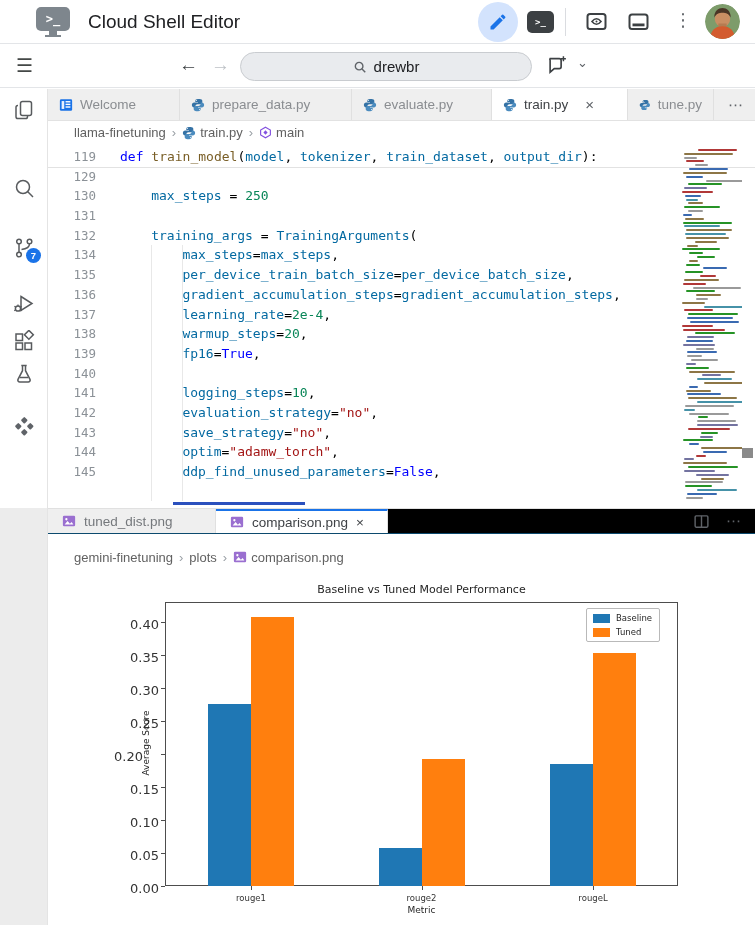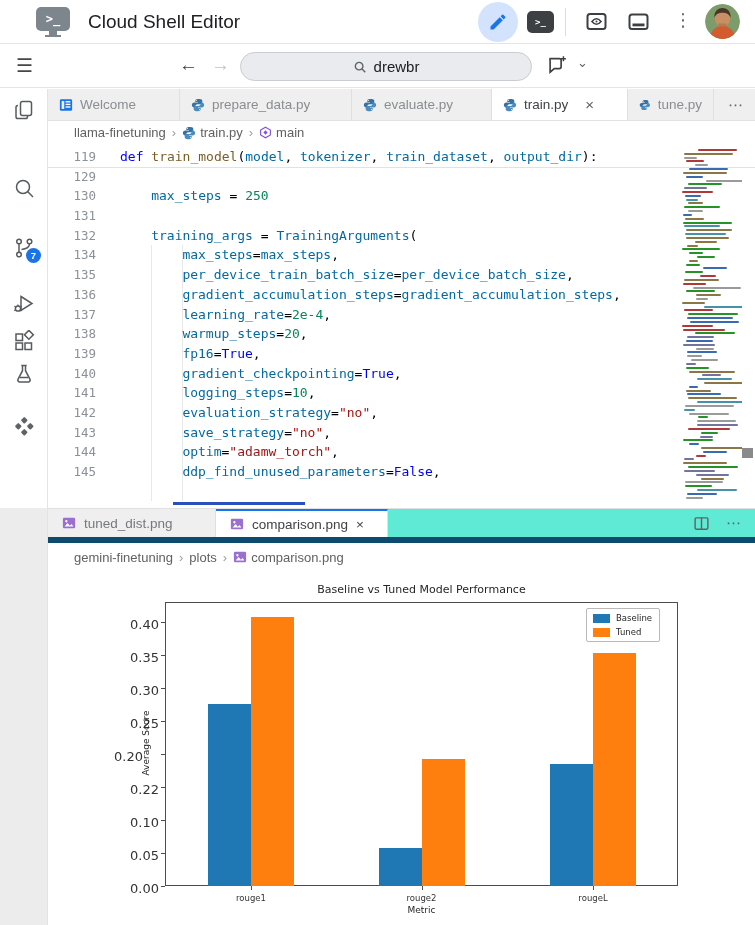--- a/index.html
+++ b/index.html
@@ -76,22 +76,22 @@
   .tok-num { color:#098658; }
   .tok-str { color:#a31515; }
   .tok-com { color:#008000; }
   .indent-guide { position:absolute; width:1px; background:#e8e8e8; }
   .minimap { position:absolute; left:632px; top:4px; width:62px; height:354px; overflow:hidden; }
   .mm-line { position:absolute; height:2px; border-radius:1px; opacity:.85; }
   .vscroll-thumb { position:absolute; left:694px; top:305px; width:11px; height:10px; background:#8a8a8a; }
   .hscroll-thumb { position:absolute; left:125px; top:359px; width:132px; height:3px; background:#2b50bd; }
   
   .panel { position:absolute; top:508px; left:48px; right:0; bottom:0; background:#fff; }
-  .paneltabs { position:absolute; top:0; left:0; right:0; height:35px; background:#5eead4;
-       border-top:1px solid #e0e0e0; border-bottom:6px solid #0c4a6e; display:flex; align-items:stretch; }
+  .paneltabs { position:absolute; top:0; left:0; right:0; height:26px; background:#000000;
+       border-top:1px solid #e0e0e0; border-bottom:1px solid #0c4a6e; display:flex; align-items:stretch; }
   .ptab { display:flex; align-items:center; gap:8px; padding:0 14px; border-right:1px solid #e0e0e0;
        background:#efefef; color:#75787c; font-size:13.5px; }
   .ptab.active { background:#fff; color:#3f4246; border-top:2px solid #1a73e8; }
   .panel-actions { margin-left:auto; display:flex; align-items:center; gap:16px; padding-right:14px;
        color:#5f6368; }
   .panel-crumbs { position:absolute; top:36px; left:0; right:0; height:26px; display:flex; align-items:center; }
   .image-viewer { position:absolute; top:62px; left:0; right:0; bottom:0; background:#fff; }
   
   .figure { position:absolute; left:0; top:0; right:0; bottom:0;
        font-family:"DejaVu Sans", sans-serif; color:#262626; }
@@ -320,21 +320,21 @@
       <div class="code-row"><span class="ln">129</span></div>
       <div class="code-row"><span class="ln">130</span><span class="code-txt" style="padding-left: 31.2px;"><span class="tok-var">max_steps</span><span> = </span><span class="tok-num">250</span></span></div>
       <div class="code-row"><span class="ln">131</span><span class="code-txt" style="padding-left: 0px;"></span></div>
       <div class="code-row"><span class="ln">132</span><span class="code-txt" style="padding-left: 31.2px;"><span class="tok-var">training_args</span><span> = </span><span class="tok-var">TrainingArguments</span><span>(</span></span></div>
       <div class="code-row"><span class="ln">134</span><span class="code-txt" style="padding-left: 62.4px;"><span class="tok-var">max_steps</span><span>=</span><span class="tok-var">max_steps</span><span>,</span></span></div>
       <div class="code-row"><span class="ln">135</span><span class="code-txt" style="padding-left: 62.4px;"><span class="tok-var">per_device_train_batch_size</span><span>=</span><span class="tok-var">per_device_batch_size</span><span>,</span></span></div>
       <div class="code-row"><span class="ln">136</span><span class="code-txt" style="padding-left: 62.4px;"><span class="tok-var">gradient_accumulation_steps</span><span>=</span><span class="tok-var">gradient_accumulation_steps</span><span>,</span></span></div>
       <div class="code-row"><span class="ln">137</span><span class="code-txt" style="padding-left: 62.4px;"><span class="tok-var">learning_rate</span><span>=</span><span class="tok-num">2e-4</span><span>,</span></span></div>
       <div class="code-row"><span class="ln">138</span><span class="code-txt" style="padding-left: 62.4px;"><span class="tok-var">warmup_steps</span><span>=</span><span class="tok-num">20</span><span>,</span></span></div>
       <div class="code-row"><span class="ln">139</span><span class="code-txt" style="padding-left: 62.4px;"><span class="tok-var">fp16</span><span>=</span><span class="tok-kw">True</span><span>,</span></span></div>
-      <div class="code-row"><span class="ln">140</span><span class="code-txt" style="padding-left: 62.4px;"><span class="tok-var">gradient_checkpointing</span><span>=</span><span class="tok-kw">True</span><span>,</span></span></div>
+      <div class="code-row"><span class="ln">140</span></div>
       <div class="code-row"><span class="ln">141</span><span class="code-txt" style="padding-left: 62.4px;"><span class="tok-var">logging_steps</span><span>=</span><span class="tok-num">10</span><span>,</span></span></div>
       <div class="code-row"><span class="ln">142</span><span class="code-txt" style="padding-left: 62.4px;"><span class="tok-var">evaluation_strategy</span><span>=</span><span class="tok-str">"no"</span><span>,</span></span></div>
       <div class="code-row"><span class="ln">143</span><span class="code-txt" style="padding-left: 62.4px;"><span class="tok-var">save_strategy</span><span>=</span><span class="tok-str">"no"</span><span>,</span></span></div>
       <div class="code-row"><span class="ln">144</span><span class="code-txt" style="padding-left: 62.4px;"><span class="tok-var">optim</span><span>=</span><span class="tok-str">"adamw_torch"</span><span>,</span></span></div>
       <div class="code-row"><span class="ln">145</span><span class="code-txt" style="padding-left: 62.4px;"><span class="tok-var">ddp_find_unused_parameters</span><span>=</span><span class="tok-kw">False</span><span>,</span></span></div>
     </div>
   <div class="minimap" id="minimap">
       <div class="mm-line" style="left: 18.3934px; top: 2px; width: 38.8878px; background: rgb(163, 21, 21);"></div>
       <div class="mm-line" style="left: 3.57029px; top: 5.82px; width: 48.9867px; background: rgb(121, 94, 38);"></div>
       <div class="mm-line" style="left: 4.05681px; top: 9.64px; width: 12.4977px; background: rgb(136, 136, 136);"></div>
@@ -480,21 +480,21 @@
   <div class="image-viewer">
     <div class="figure" id="figure">
         <div class="chart-title" style="left: 373.5px; top: 13px;">Baseline vs Tuned Model Performance</div>
         <div class="plotbox" style="left: 117px; top: 32px; width: 513px; height: 284px;"></div>
         <div class="ytick-label" style="left: 77px; top: 311px;">0.00</div>
         <div class="ytick-mark" style="left: 113px; top: 316px;"></div>
         <div class="ytick-label" style="left: 77px; top: 277.977px;">0.05</div>
         <div class="ytick-mark" style="left: 113px; top: 282.977px;"></div>
         <div class="ytick-label" style="left: 77px; top: 244.953px;">0.10</div>
         <div class="ytick-mark" style="left: 113px; top: 249.953px;"></div>
-        <div class="ytick-label" style="left: 77px; top: 211.93px;">0.22</div>
+        <div class="ytick-label" style="left: 77px; top: 211.93px;">0.15</div>
         <div class="ytick-mark" style="left: 113px; top: 216.93px;"></div>
         <div class="ytick-label" style="left: 61px; top: 178.907px;">0.20</div>
         <div class="ytick-mark" style="left: 113px; top: 183.907px;"></div>
         <div class="ytick-label" style="left: 77px; top: 145.884px;">0.25</div>
         <div class="ytick-mark" style="left: 113px; top: 150.884px;"></div>
         <div class="ytick-label" style="left: 77px; top: 112.86px;">0.30</div>
         <div class="ytick-mark" style="left: 113px; top: 117.86px;"></div>
         <div class="ytick-label" style="left: 77px; top: 79.8372px;">0.35</div>
         <div class="ytick-mark" style="left: 113px; top: 84.8372px;"></div>
         <div class="ytick-label" style="left: 77px; top: 46.814px;">0.40</div>

